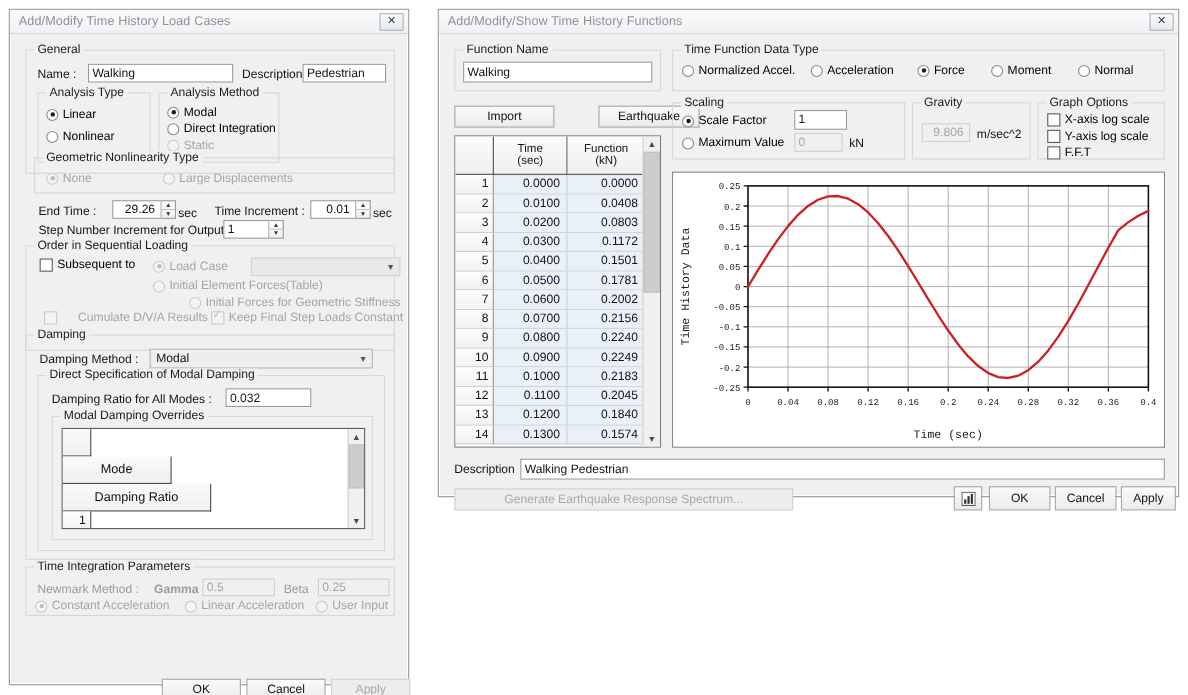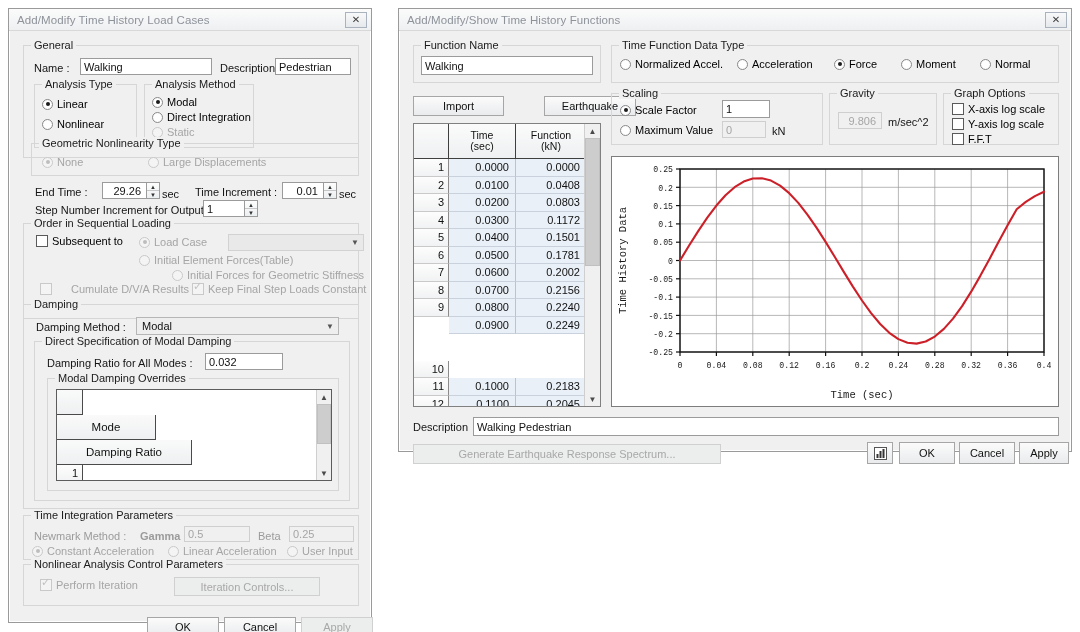--- a/index.html
+++ b/index.html
@@ -367,28 +367,20 @@
       <div class="radio disabled" style="left:144px; top:29px;">
         <span class="dot"></span>
         <span>Linear Acceleration</span>
       </div>
       <div class="radio disabled" style="left:263px; top:29px;">
         <span class="dot"></span>
         <span>User Input</span>
       </div>
     </div>
 
-    <div class="group" style="left:14px; top:533px; width:336px; height:42px;">
-      <div class="legend">Nonlinear Analysis Control Parameters</div>
-      <div class="check disabled on" style="left:16px; top:14px;">
-        <span class="box"></span>
-        <span>Perform Iteration</span>
-      </div>
-      <div class="btn dim" style="left:150px; top:12px; width:146px; height:19px;">Iteration Controls...</div>
-    </div>
 
     <div class="btn" style="left:138px; top:586px; width:72px; height:20px;">OK</div>
     <div class="btn" style="left:215px; top:586px; width:72px; height:20px;">Cancel</div>
     <div class="btn dim" style="left:292px; top:586px; width:72px; height:20px;">Apply</div>
   </div>
 </div>
 
 <div class="dialog" id="rightDialog" style="left:398px; top:8px; width:674px; height:444px;">
 
   <div class="titlebar">
@@ -460,21 +452,21 @@
             <div class="fidx" style="width: 35px; height: 17.5px;">8</div>
             <div class="fcell" style="width: 67px; height: 17.5px;">0.0700</div>
             <div class="fcell" style="width: 70px; height: 17.5px; border-right: none;">0.2156</div>
           </div>
           <div class="frow">
             <div class="fidx" style="width: 35px; height: 17.5px;">9</div>
             <div class="fcell" style="width: 67px; height: 17.5px;">0.0800</div>
             <div class="fcell" style="width: 70px; height: 17.5px; border-right: none;">0.2240</div>
           </div>
           <div class="frow">
-            <div class="fidx" style="width: 35px; height: 17.5px; margin-top: 44px;">10</div>
+            <div class="fidx" style="width: 35px; height: 17.5px;">10</div>
             <div class="fcell" style="width: 67px; height: 17.5px;">0.0900</div>
             <div class="fcell" style="width: 70px; height: 17.5px; border-right: none;">0.2249</div>
           </div>
           <div class="frow">
             <div class="fidx" style="width: 35px; height: 17.5px;">11</div>
             <div class="fcell" style="width: 67px; height: 17.5px;">0.1000</div>
             <div class="fcell" style="width: 70px; height: 17.5px; border-right: none;">0.2183</div>
           </div>
           <div class="frow">
             <div class="fidx" style="width: 35px; height: 17.5px;">12</div>

